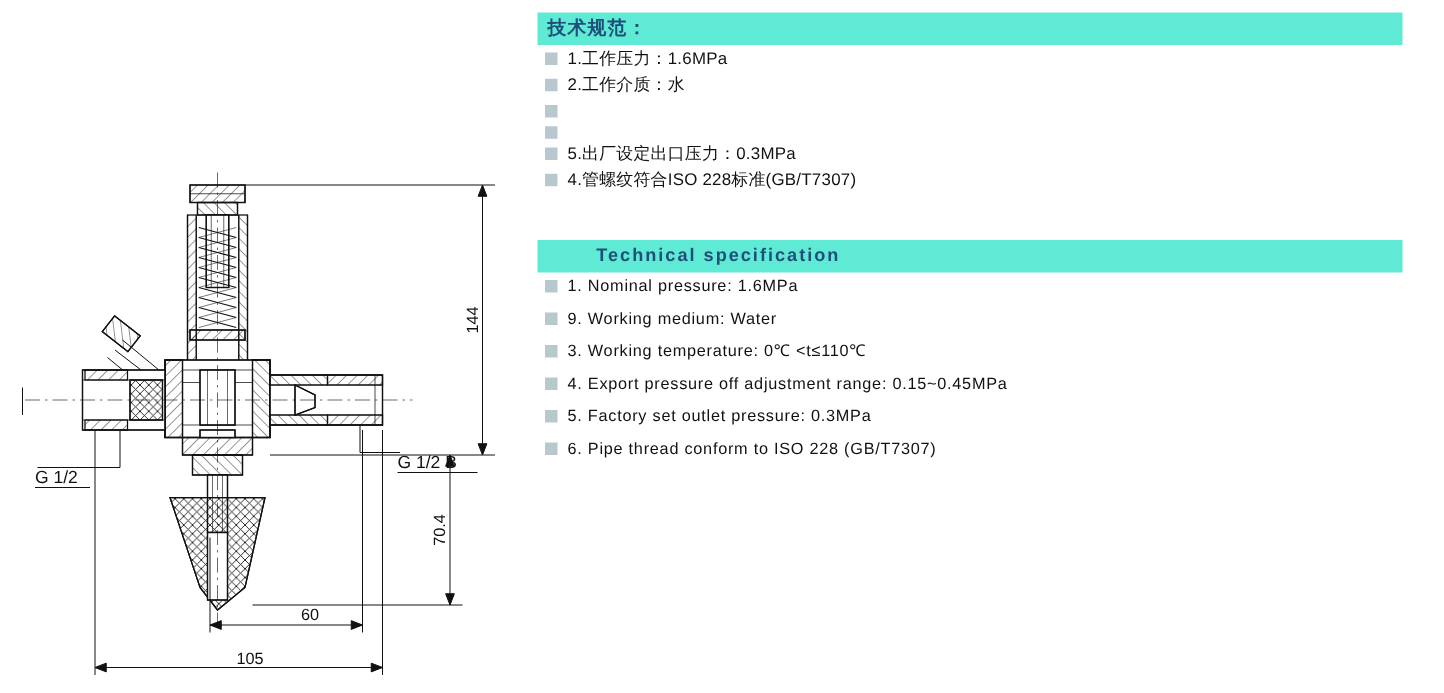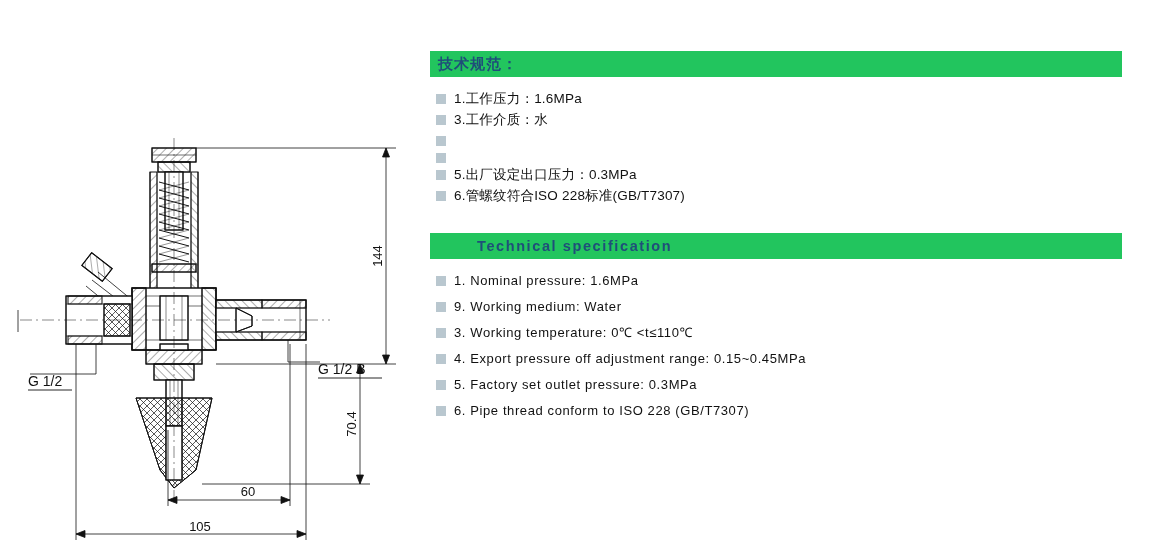--- a/index.html
+++ b/index.html
@@ -57,40 +57,39 @@
   }
   .spec-block {
     position: absolute;
     left: 0;
     width: 692px;
   }
   .spec-block.cn { top: 10px; }
   .spec-block.en { top: 192px; }
 
   .spec-header {
-    background: #22c55e;
+    background: #5eead4;
     height: 26px;
     line-height: 26px;
     padding-left: 8px;
     box-sizing: border-box;
     color: #1f4e79;
     font-size: 15px;
     font-weight: bold;
     letter-spacing: 1px;
-    margin-top: 41px;
   }
   .spec-header.en {
     color: #1f4e79;
     font-size: 14.5px;
     letter-spacing: 1.6px;
     padding-left: 47px;
   }
   .spec-list {
     margin: 0;
-    padding: 12px 0 0 6px;
+    padding: 1px 0 0 6px;
     list-style: none;
   }
   .spec-list li {
     display: flex;
     align-items: flex-start;
     margin-bottom: 4px;
     font-size: 13.5px;
     color: #111111;
     line-height: 19px;
   }
@@ -273,35 +272,35 @@
 
     <div class="spec-block cn">
       <div class="spec-header">技术规范：</div>
       <ul class="spec-list cn">
         <li>
           <span class="bullet"></span>
           <span class="spec-text">1.工作压力：1.6MPa</span>
         </li>
         <li>
           <span class="bullet"></span>
-          <span class="spec-text">3.工作介质：水</span>
+          <span class="spec-text">2.工作介质：水</span>
         </li>
         <li>
           <span class="bullet"></span>
         </li>
         <li>
           <span class="bullet"></span>
         </li>
         <li>
           <span class="bullet"></span>
           <span class="spec-text">5.出厂设定出口压力：0.3MPa</span>
         </li>
         <li>
           <span class="bullet"></span>
-          <span class="spec-text">6.管螺纹符合ISO 228标准(GB/T7307)</span>
+          <span class="spec-text">4.管螺纹符合ISO 228标准(GB/T7307)</span>
         </li>
       </ul>
     </div>
 
     <div class="spec-block en">
       <div class="spec-header en">Technical specification</div>
       <ul class="spec-list en">
         <li>
           <span class="bullet"></span>
           <span class="spec-text">1. Nominal pressure: 1.6MPa</span>

